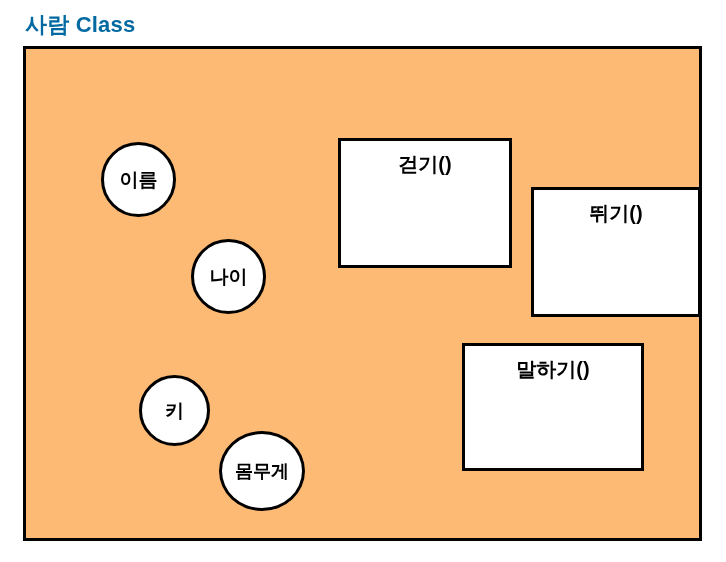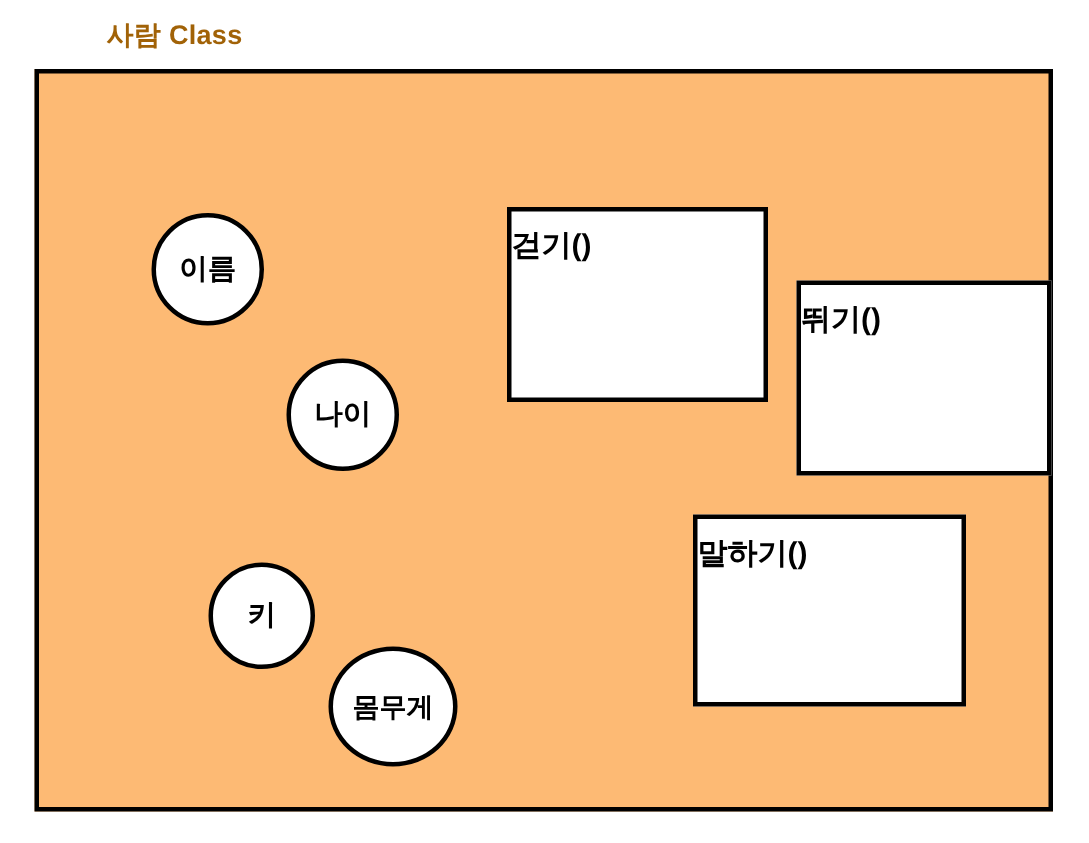--- a/index.html
+++ b/index.html
@@ -17,27 +17,26 @@
     width: 726px;
     height: 562px;
     background: #ffffff;
     overflow: hidden;
   }
   
   .class-title {
     position: absolute;
     left: 25px;
     top: 14px;
-    font-size: 18px;
+    font-size: 22px;
     font-weight: 700;
     letter-spacing: 0.2px;
     line-height: 1;
     white-space: nowrap;
-    color: #a16207;
-    margin-left: 46px;
+    color: #0369a1;
   }
   
   .class-box {
     position: absolute;
     left: 23px;
     top: 46px;
     width: 679px;
     height: 495px;
     border: 3px solid #000000;
     box-sizing: border-box;
@@ -68,20 +67,21 @@
   #attr-weight { left: 193px; top: 382px; width: 86px; height: 80px; }
   #attr-weight .attr-label { font-size: 18px; }
   
   .method-box {
     position: absolute;
     border: 3px solid #000000;
     background: #ffffff;
     box-sizing: border-box;
     display: flex;
     align-items: flex-start;
+    justify-content: center;
   }
   .method-box .method-label {
     font-size: 20px;
     font-weight: 700;
     line-height: 1;
     color: #000000;
     margin-top: 13px;
     white-space: nowrap;
   }
   #method-walk  { left: 312px; top: 89px;  width: 174px; height: 130px; }

